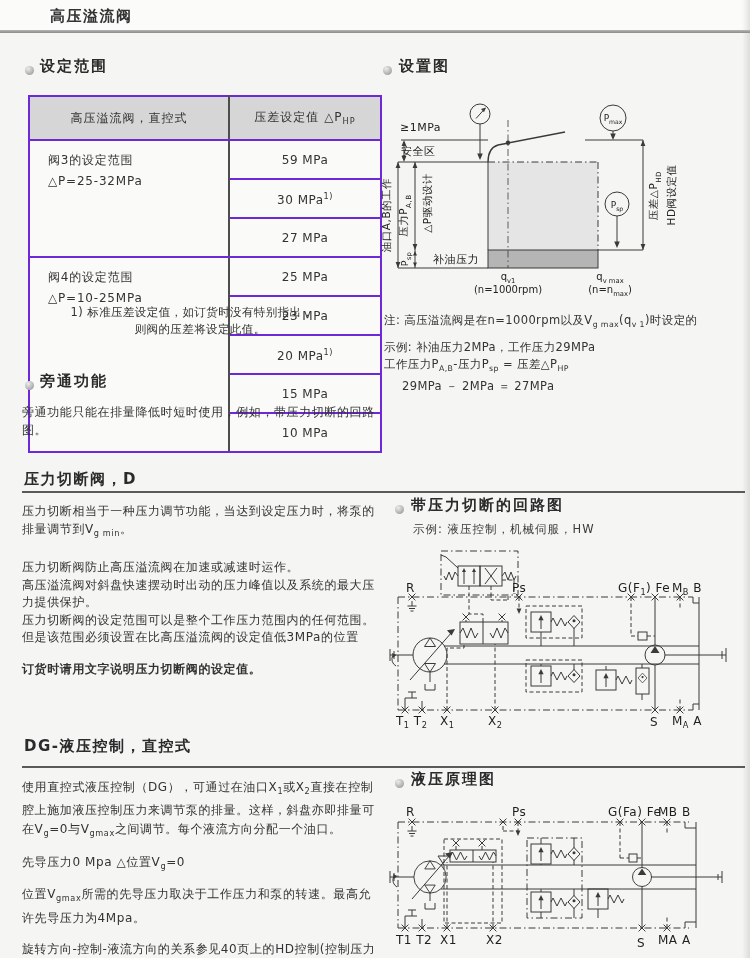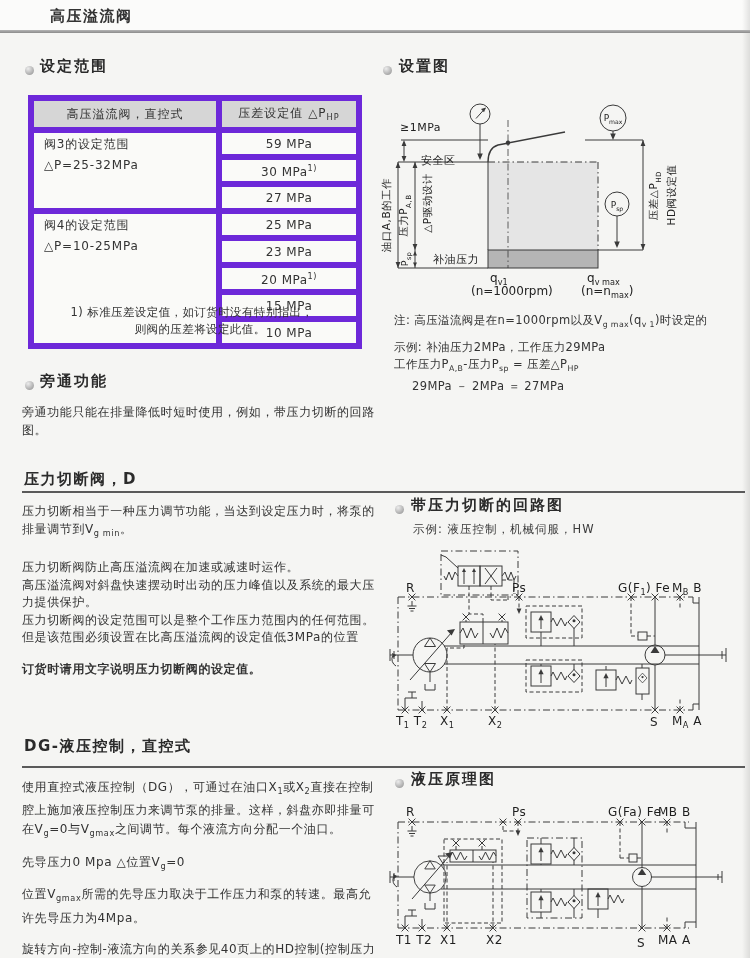--- a/index.html
+++ b/index.html
@@ -19,42 +19,42 @@
           background:radial-gradient(circle at 35% 30%,#ececec,#8d8d8d);}
   .txt{position:absolute;font-size:12px;line-height:17.5px;letter-spacing:0.6px;color:#333;}
   .txt p{margin:0 0 9px 0;}
   .fn{position:absolute;font-size:11.5px;line-height:17px;letter-spacing:0.4px;color:#333;}
   sub{font-size:0.68em;}
   sup{font-size:0.68em;}
 
   
   .tbl{position:absolute;left:28px;top:95px;border-collapse:collapse;background:#fafaf8;
        border:2px solid #4d4d4d;font-size:12px;color:#333;}
-  .tbl th,.tbl td{border:6px solid #6d28d9;padding:0;}
+  .tbl th,.tbl td{border:2px solid #6d28d9;padding:8px;}
   .tbl th{height:26px;background:#d6d6d6;font-weight:normal;letter-spacing:1px;}
   .c1{width:182px;}
   .c2{width:134px;}
   .colsep{border-right:2px solid #4d4d4d !important;}
   .v{height:21px;text-align:center;letter-spacing:0.5px;}
   .gcell{vertical-align:top;text-align:left;}
   .gcell div{height:21px;line-height:22px;padding-left:10px;letter-spacing:0.8px;}
 
   
   .diag{position:absolute;}
   .diag svg{position:absolute;left:0;top:0;}
   .s{stroke:#3a3a3a;fill:none;stroke-width:1;}
   .sd{stroke-dasharray:4 2.5;}
   .sdd{stroke-dasharray:7 3 1.5 3;}
   .fil{fill:#3a3a3a;stroke:none;}
   .lab{position:absolute;font-size:11px;letter-spacing:0.5px;white-space:nowrap;color:#222;}
   .vlab{position:absolute;font-size:10.5px;letter-spacing:0.5px;white-space:nowrap;color:#222;
         transform:rotate(-90deg);transform-origin:center;text-align:center;}
   .plabel{position:absolute;font-size:12px;letter-spacing:0.5px;white-space:nowrap;color:#1e1e1e;}
   .clab{position:absolute;font-size:9px;text-align:center;color:#222;}
-  .sub2{position:absolute;font-size:12px;color:#222;white-space:nowrap;}
+  .sub2{position:absolute;font-size:10px;text-align:center;color:#222;white-space:nowrap;}
   .subtitle{position:absolute;font-size:11.5px;letter-spacing:1px;color:#3a3a3a;}
 </style>
 </head>
 <body>
 
 <div id="page">
   <div class="topband"></div>
   <div class="edge"></div>
 
   <div class="h1">高压溢流阀</div>
@@ -145,37 +145,37 @@
       <path class="s" d="M228,31 V36"></path>
       <path class="fil" d="M228,40 l-2.8,-6.5 h5.6 z"></path>
       <circle cx="232" cy="104" r="12" class="s" fill="#f6f6f4"></circle>
       <path class="s" d="M232,116 V144"></path>
       <path class="fil" d="M232,148 l-2.8,-6.5 h5.6 z"></path>
 
       <path class="s" d="M258,40 V150"></path>
       <path class="fil" d="M258,40 l-2.4,6 h4.8 z M258,150 l-2.4,-6 h4.8 z"></path>
     </svg>
     <div class="lab" style="left:15px;top:21px;">≥1MPa</div>
-    <div class="lab" style="left:36px;top:44px;margin-top:9px;">安全区</div>
+    <div class="lab" style="left:16px;top:44px;">安全区</div>
     <div class="vlab" style="left:-48px;top:108px;width:100px;">油口A,B的工作</div>
     <div class="vlab" style="left:-12px;top:108px;width:64px;">压力P<sub>A,B</sub></div>
     <div class="vlab" style="left:7px;top:96px;width:72px;">△P驱动设计</div>
     <div class="vlab" style="left:9px;top:152px;width:24px;font-size:9.5px;">P<sub>sp</sub></div>
     <div class="lab" style="left:48px;top:152px;">补油压力</div>
     <div class="vlab" style="left:231px;top:88px;width:78px;">压差△P<sub>HD</sub></div>
     <div class="vlab" style="left:247px;top:88px;width:80px;">HD阀设定值</div>
     <div class="clab" style="left:215px;top:13px;width:26px;">P<sub>max</sub></div>
     <div class="clab" style="left:220px;top:100px;width:24px;">P<sub>sp</sub></div>
     <div class="sub2" style="left:105px;top:171px;width:36px;">q<sub>v1</sub></div>
     <div class="sub2" style="left:86px;top:184px;width:74px;">(n=1000rpm)</div>
     <div class="sub2" style="left:202px;top:171px;width:46px;">q<sub>v max</sub></div>
     <div class="sub2" style="left:196px;top:184px;width:58px;">(n=n<sub>max</sub>)</div>
   </div>
 
-  <div class="fn" style="left:394px;top:312px;width:355px;">
+  <div class="fn" style="left:384px;top:312px;width:355px;">
     <div style="margin-bottom:6px;">注: 高压溢流阀是在n=1000rpm以及V<sub>g max</sub>(q<sub>v 1</sub>)时设定的</div>
     <div>示例: 补油压力2MPa，工作压力29MPa</div>
     <div>工作压力P<sub>A,B</sub>-压力P<sub>sp</sub> = 压差△P<sub>HP</sub></div>
     <div style="padding-left:18px;">29MPa  －  2MPa ＝  27MPa</div>
   </div>
 
   <div class="h2" style="left:24px;top:470px;">压力切断阀，D</div>
   <div class="rule2" style="left:22px;top:491px;width:723px;"></div>
   <div class="txt" style="left:22px;top:503px;width:354px;">
     <p>压力切断相当于一种压力调节功能，当达到设定压力时，将泵的排量调节到V<sub>g min</sub>。</p>

